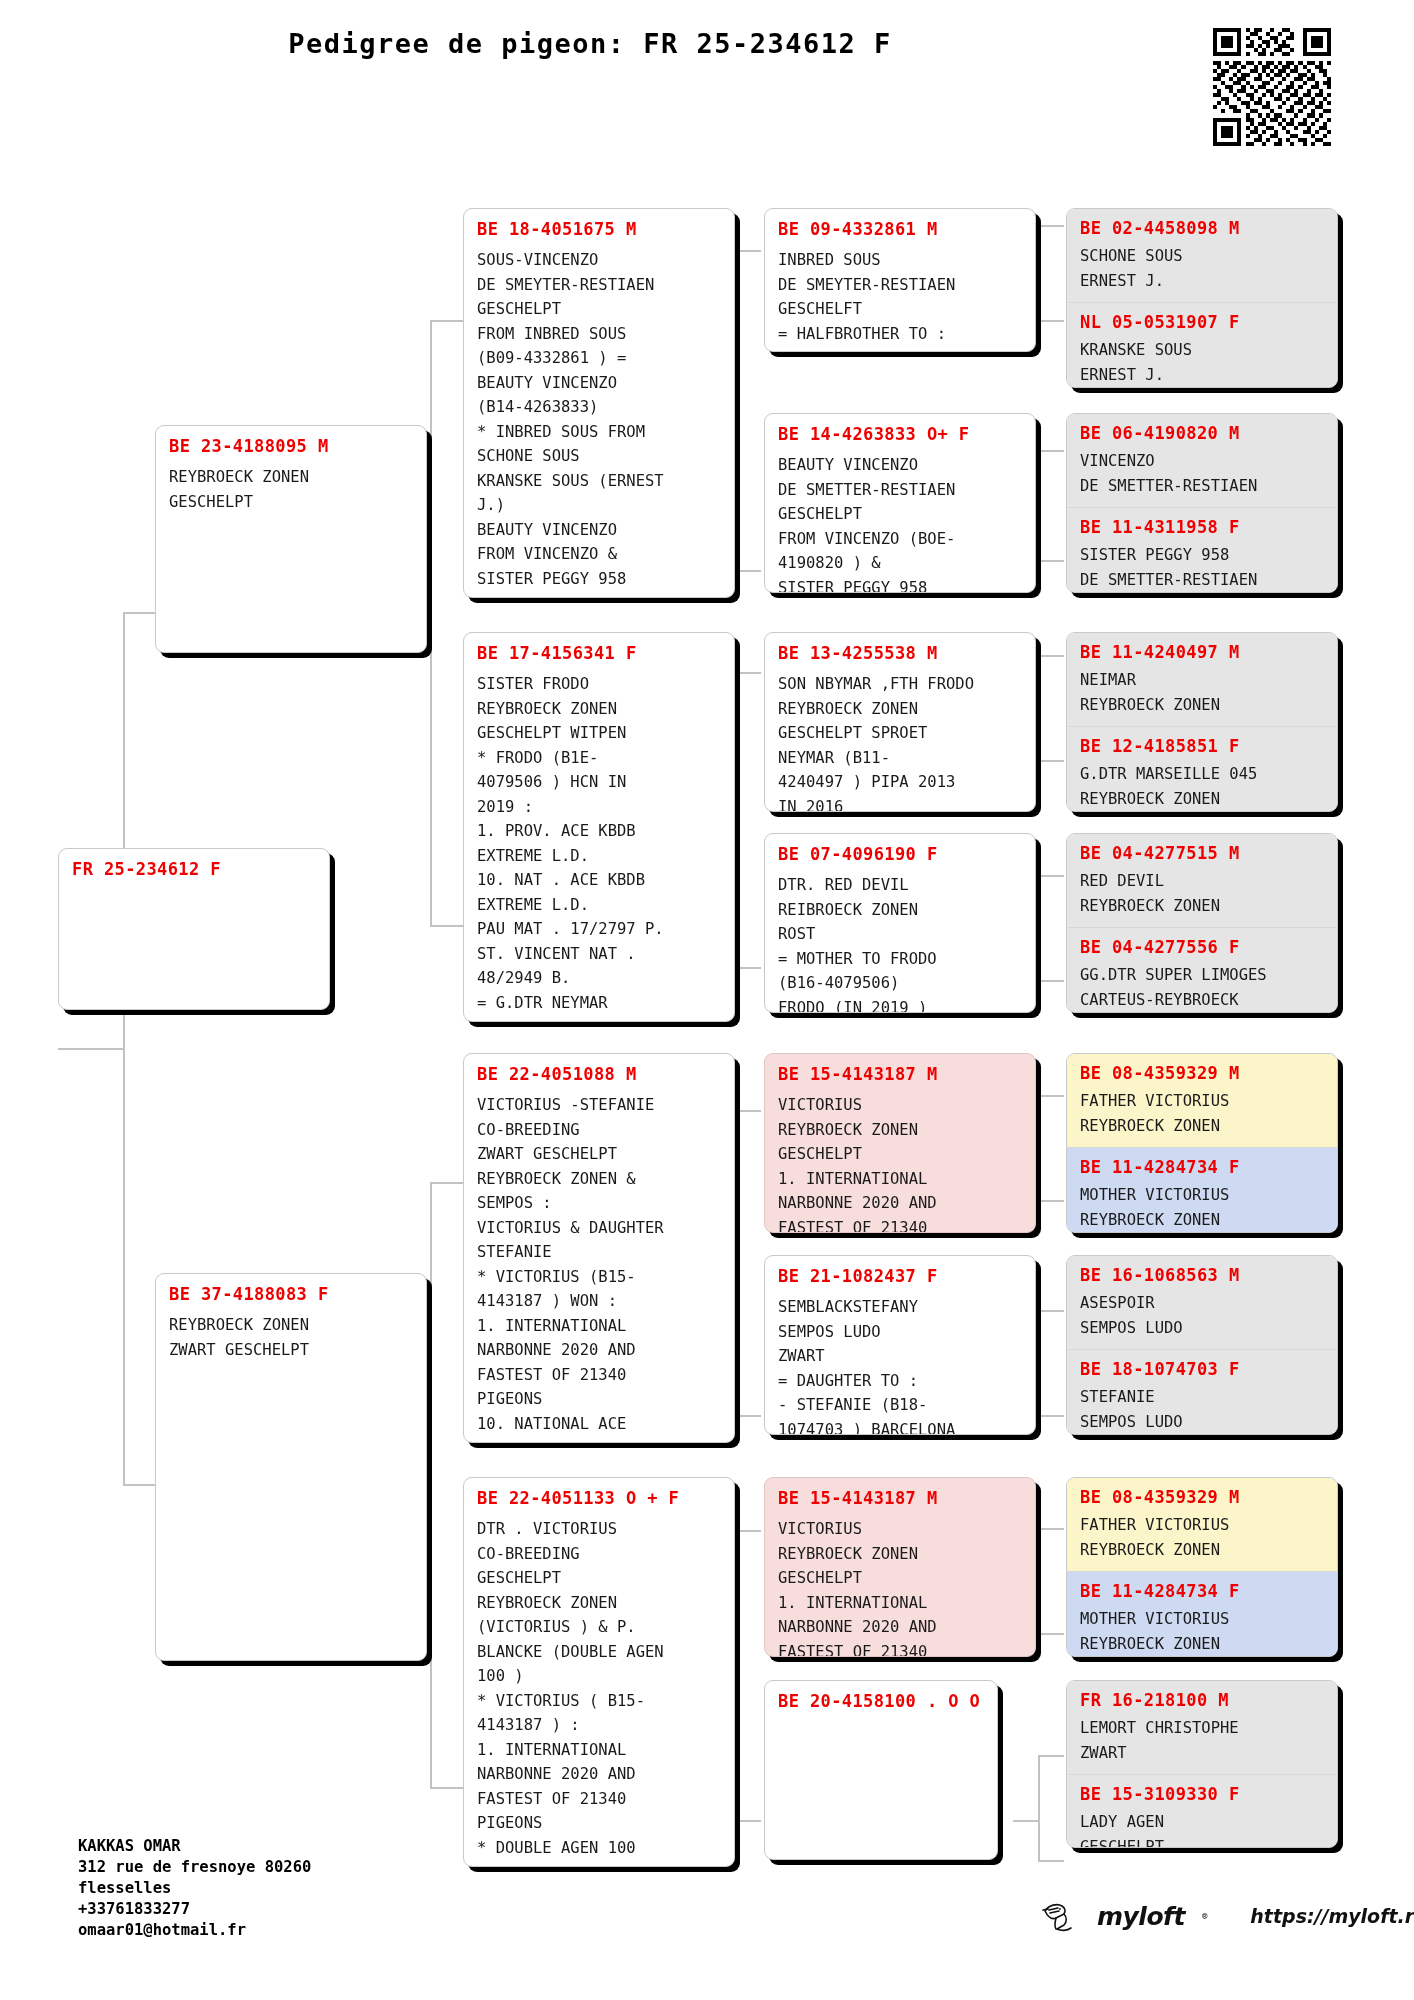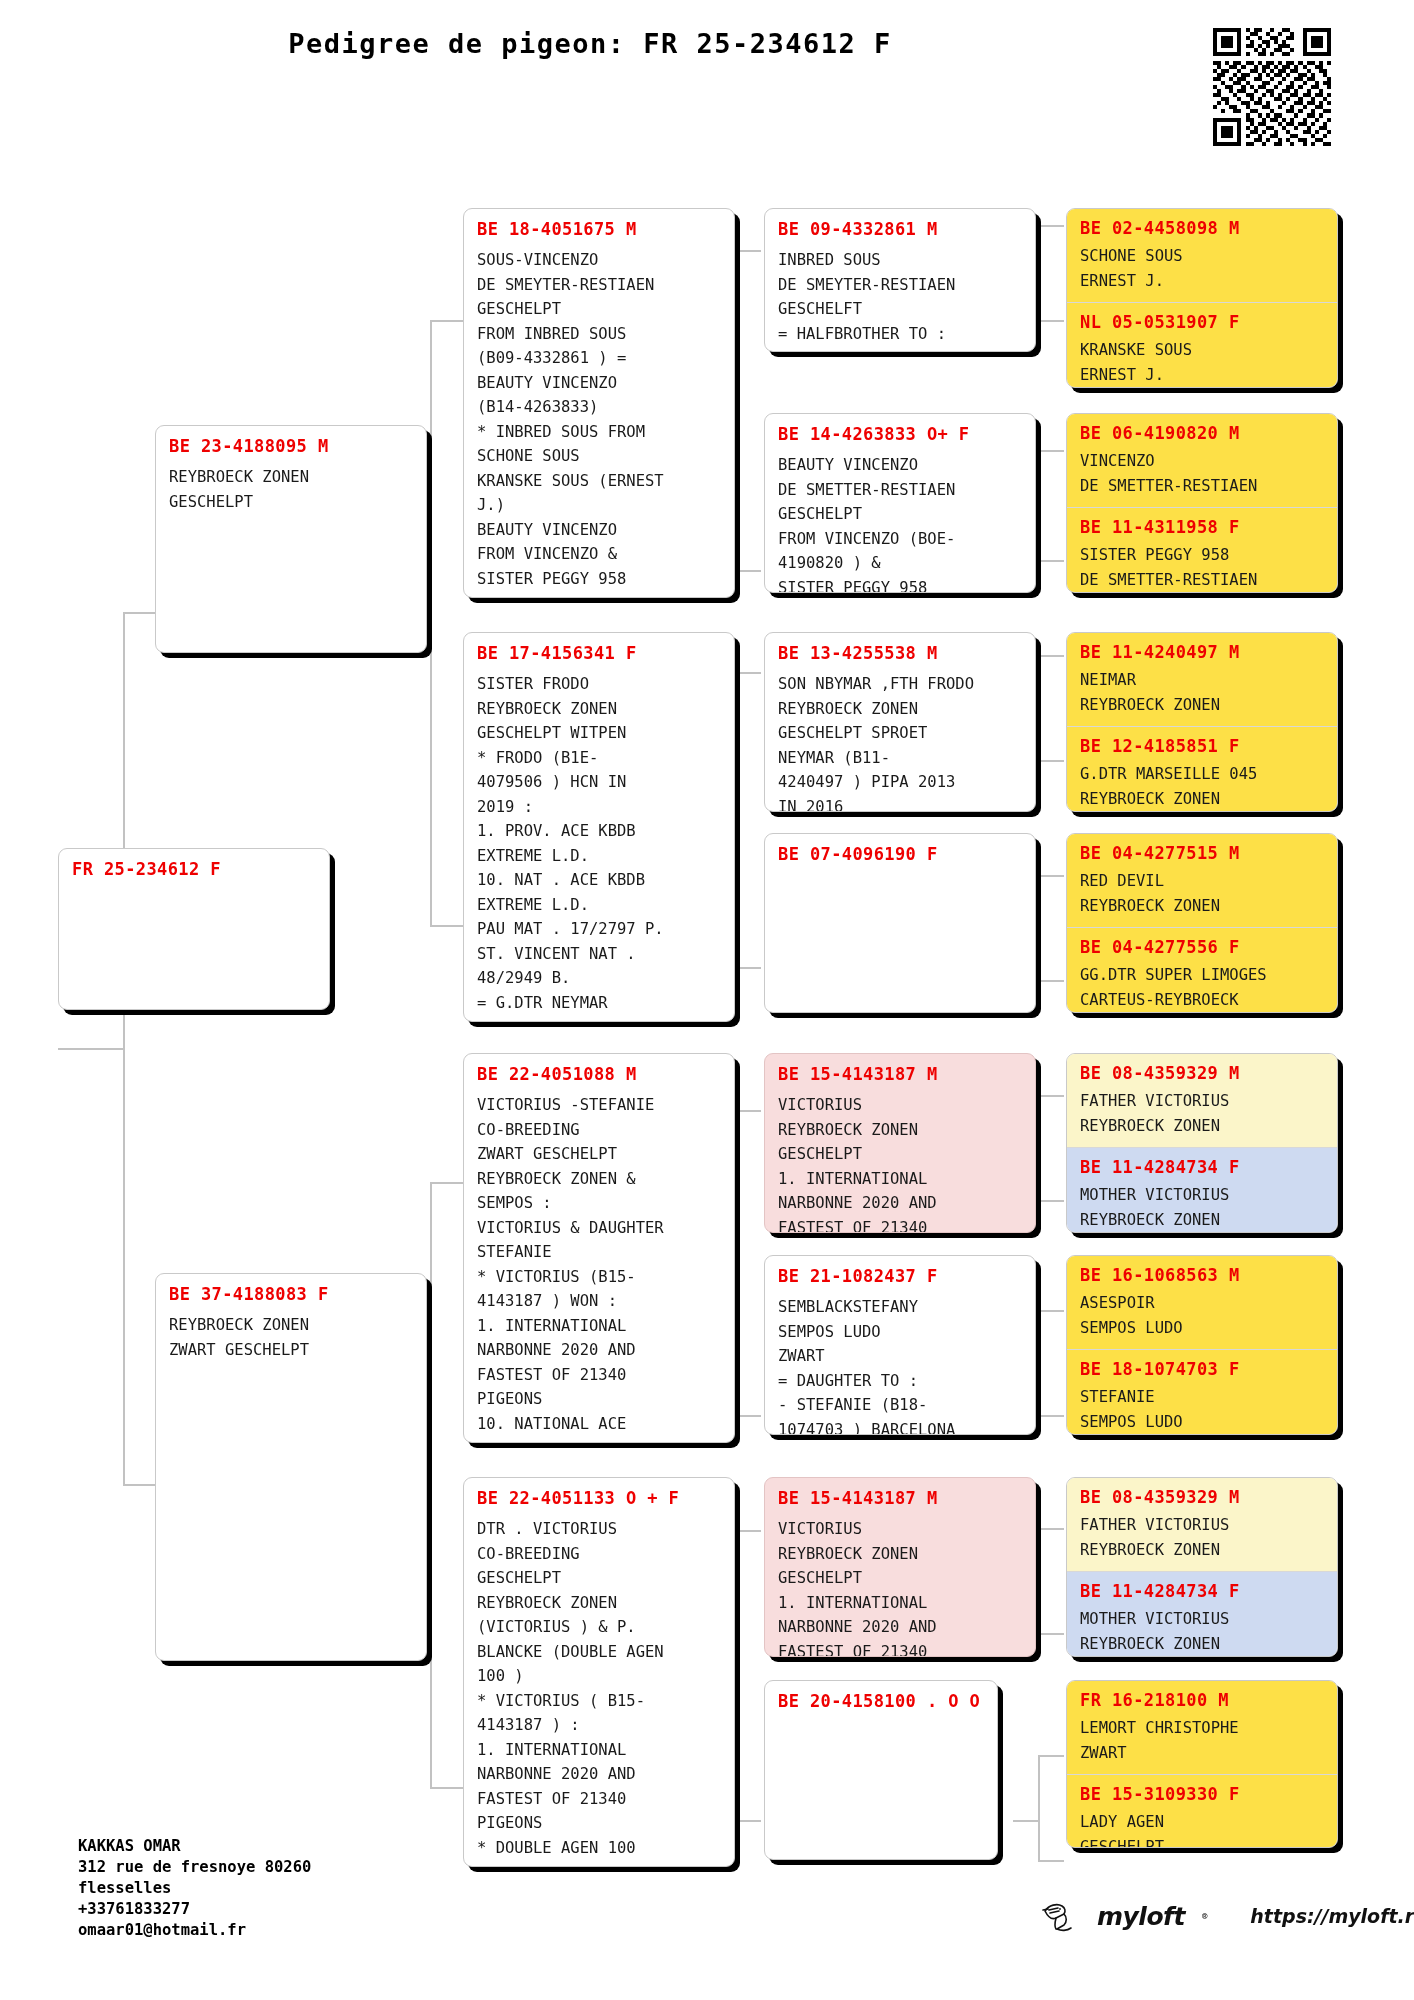--- a/index.html
+++ b/index.html
@@ -66,21 +66,21 @@
   .pair {
     position: absolute;
     border-radius: 9px;
     box-shadow: 5px 5px 0 0 #000;
     background: #fff;
     overflow: hidden;
     border: 1px solid #c9c9c9;
   }
   .pair .half {
     padding: 9px 13px 9px 13px;
-    background: #fde047;
+    background: #e5e5e5;
   }
   .pair .half + .half { border-top: 1px solid #d8d8d8; }
   .pair .half.tint-yellow { background: #fbf5c9; }
   .pair .half.tint-blue   { background: #cedaf1; }
   .pair .ring {
     color: #ee0000;
     font-family: "DejaVu Sans Mono", "Liberation Mono", monospace;
     font-weight: bold;
     font-size: 17px;
     letter-spacing: 0.4px;
@@ -561,20 +561,26 @@
   <div class="body">SON NBYMAR ,FTH FRODO
 REYBROECK ZONEN
 GESCHELPT SPROET
 NEYMAR (B11-
 4240497 ) PIPA 2013
 IN 2016</div>
 </div>
 
 <div class="card" style="left:764px; top:833px; width:272px; height:180px;">
   <div class="ring">BE 07-4096190 F</div>
+  <div class="body">DTR. RED DEVIL
+REIBROECK ZONEN
+ROST
+= MOTHER TO FRODO
+(B16-4079506)
+FRODO (IN 2019 )</div>
 </div>
 
 <div class="card tint-pink" style="left:764px; top:1053px; width:272px; height:180px;">
   <div class="ring">BE 15-4143187 M</div>
   <div class="body">VICTORIUS
 REYBROECK ZONEN
 GESCHELPT
 1. INTERNATIONAL
 NARBONNE 2020 AND
 FASTEST OF 21340</div>

